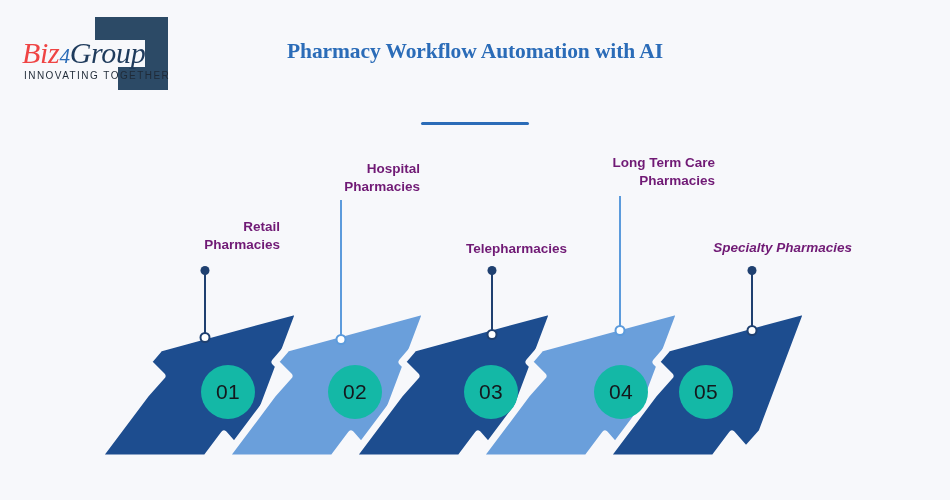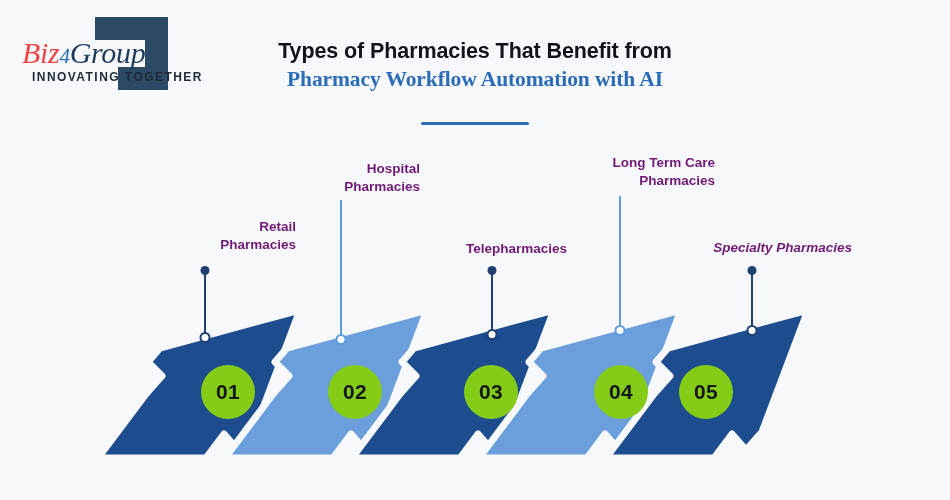--- a/index.html
+++ b/index.html
@@ -50,26 +50,25 @@
     white-space: nowrap;
     line-height: 1;
   }
   .lw-biz   { color: #ef4444; }
   .lw-four  { color: #2b6cb8; font-size: 21px; }
   .lw-group { color: #1f3b5c; }
   .logo-tag {
     position: absolute;
     left: 8px;
     top: 56px;
-    font-size: 12px;
+    font-size: 10px;
     letter-spacing: 1.45px;
     color: #1f2a37;
-    font-weight: 700;
+    font-weight: 400;
     white-space: nowrap;
-    margin-left: 8px;
   }
 
   
   .heading {
     position: absolute;
     left: 225px;
     top: 37px;
     width: 500px;
     text-align: center;
   }
@@ -141,26 +140,26 @@
     box-sizing: border-box;
     border: 2px solid currentColor;
   }
 
   
   .num-badge {
     position: absolute;
     width: 54px;
     height: 54px;
     border-radius: 50%;
-    background: #84cc16;
+    background: #14b8a6;
     display: flex;
     align-items: center;
     justify-content: center;
     font-size: 21px;
-    font-weight: 700;
+    font-weight: 400;
     color: #14181d;
     letter-spacing: 0.2px;
   }
 </style>
 </head>
 <body>
 
 <svg id="canvas" viewBox="0 0 950 500">
   <g>
     <path id="arrow-0" d="
@@ -233,27 +232,26 @@
     <rect x="50" y="0" width="23" height="73" fill="#2c4a66"></rect>
     <rect x="23" y="50" width="50" height="23" fill="#2c4a66"></rect>
   </svg>
   <div class="logo-wordmark">
     <span class="lw-biz">Biz</span><span class="lw-four">4</span><span class="lw-group">Group</span>
   </div>
   <div class="logo-tag">INNOVATING TOGETHER</div>
 </div>
 
 <div class="heading">
-  <span class="line1">Types of Pharmacies That Benefit from</span>
   <span class="line2">Pharmacy Workflow Automation with AI</span>
 </div>
 <div class="heading-rule"></div>
 
 <div id="overlay">
-    <div class="step-label" style="left: 146px; top: 218px; width: 150px;">Retail
+    <div class="step-label" style="left: 130px; top: 218px; width: 150px;">Retail
 Pharmacies</div>
     <div class="connector" style="left: 197px; top: 266px; width: 16px; height: 77px; color: rgb(31, 64, 112);">
       <div class="conn-line" style="background: rgb(31, 64, 112); top: 4px; height: 69px;"></div>
       <div class="conn-topdot" style="background: rgb(31, 64, 112);"></div>
       <div class="conn-ring"></div>
     </div>
     <div class="num-badge" style="left: 201px; top: 365px;">01</div>
     <div class="step-label" style="left: 260px; top: 160px; width: 160px;">Hospital
 Pharmacies</div>
     <div class="connector" style="left: 333px; top: 200px; width: 16px; height: 145px; color: rgb(92, 155, 220);">

